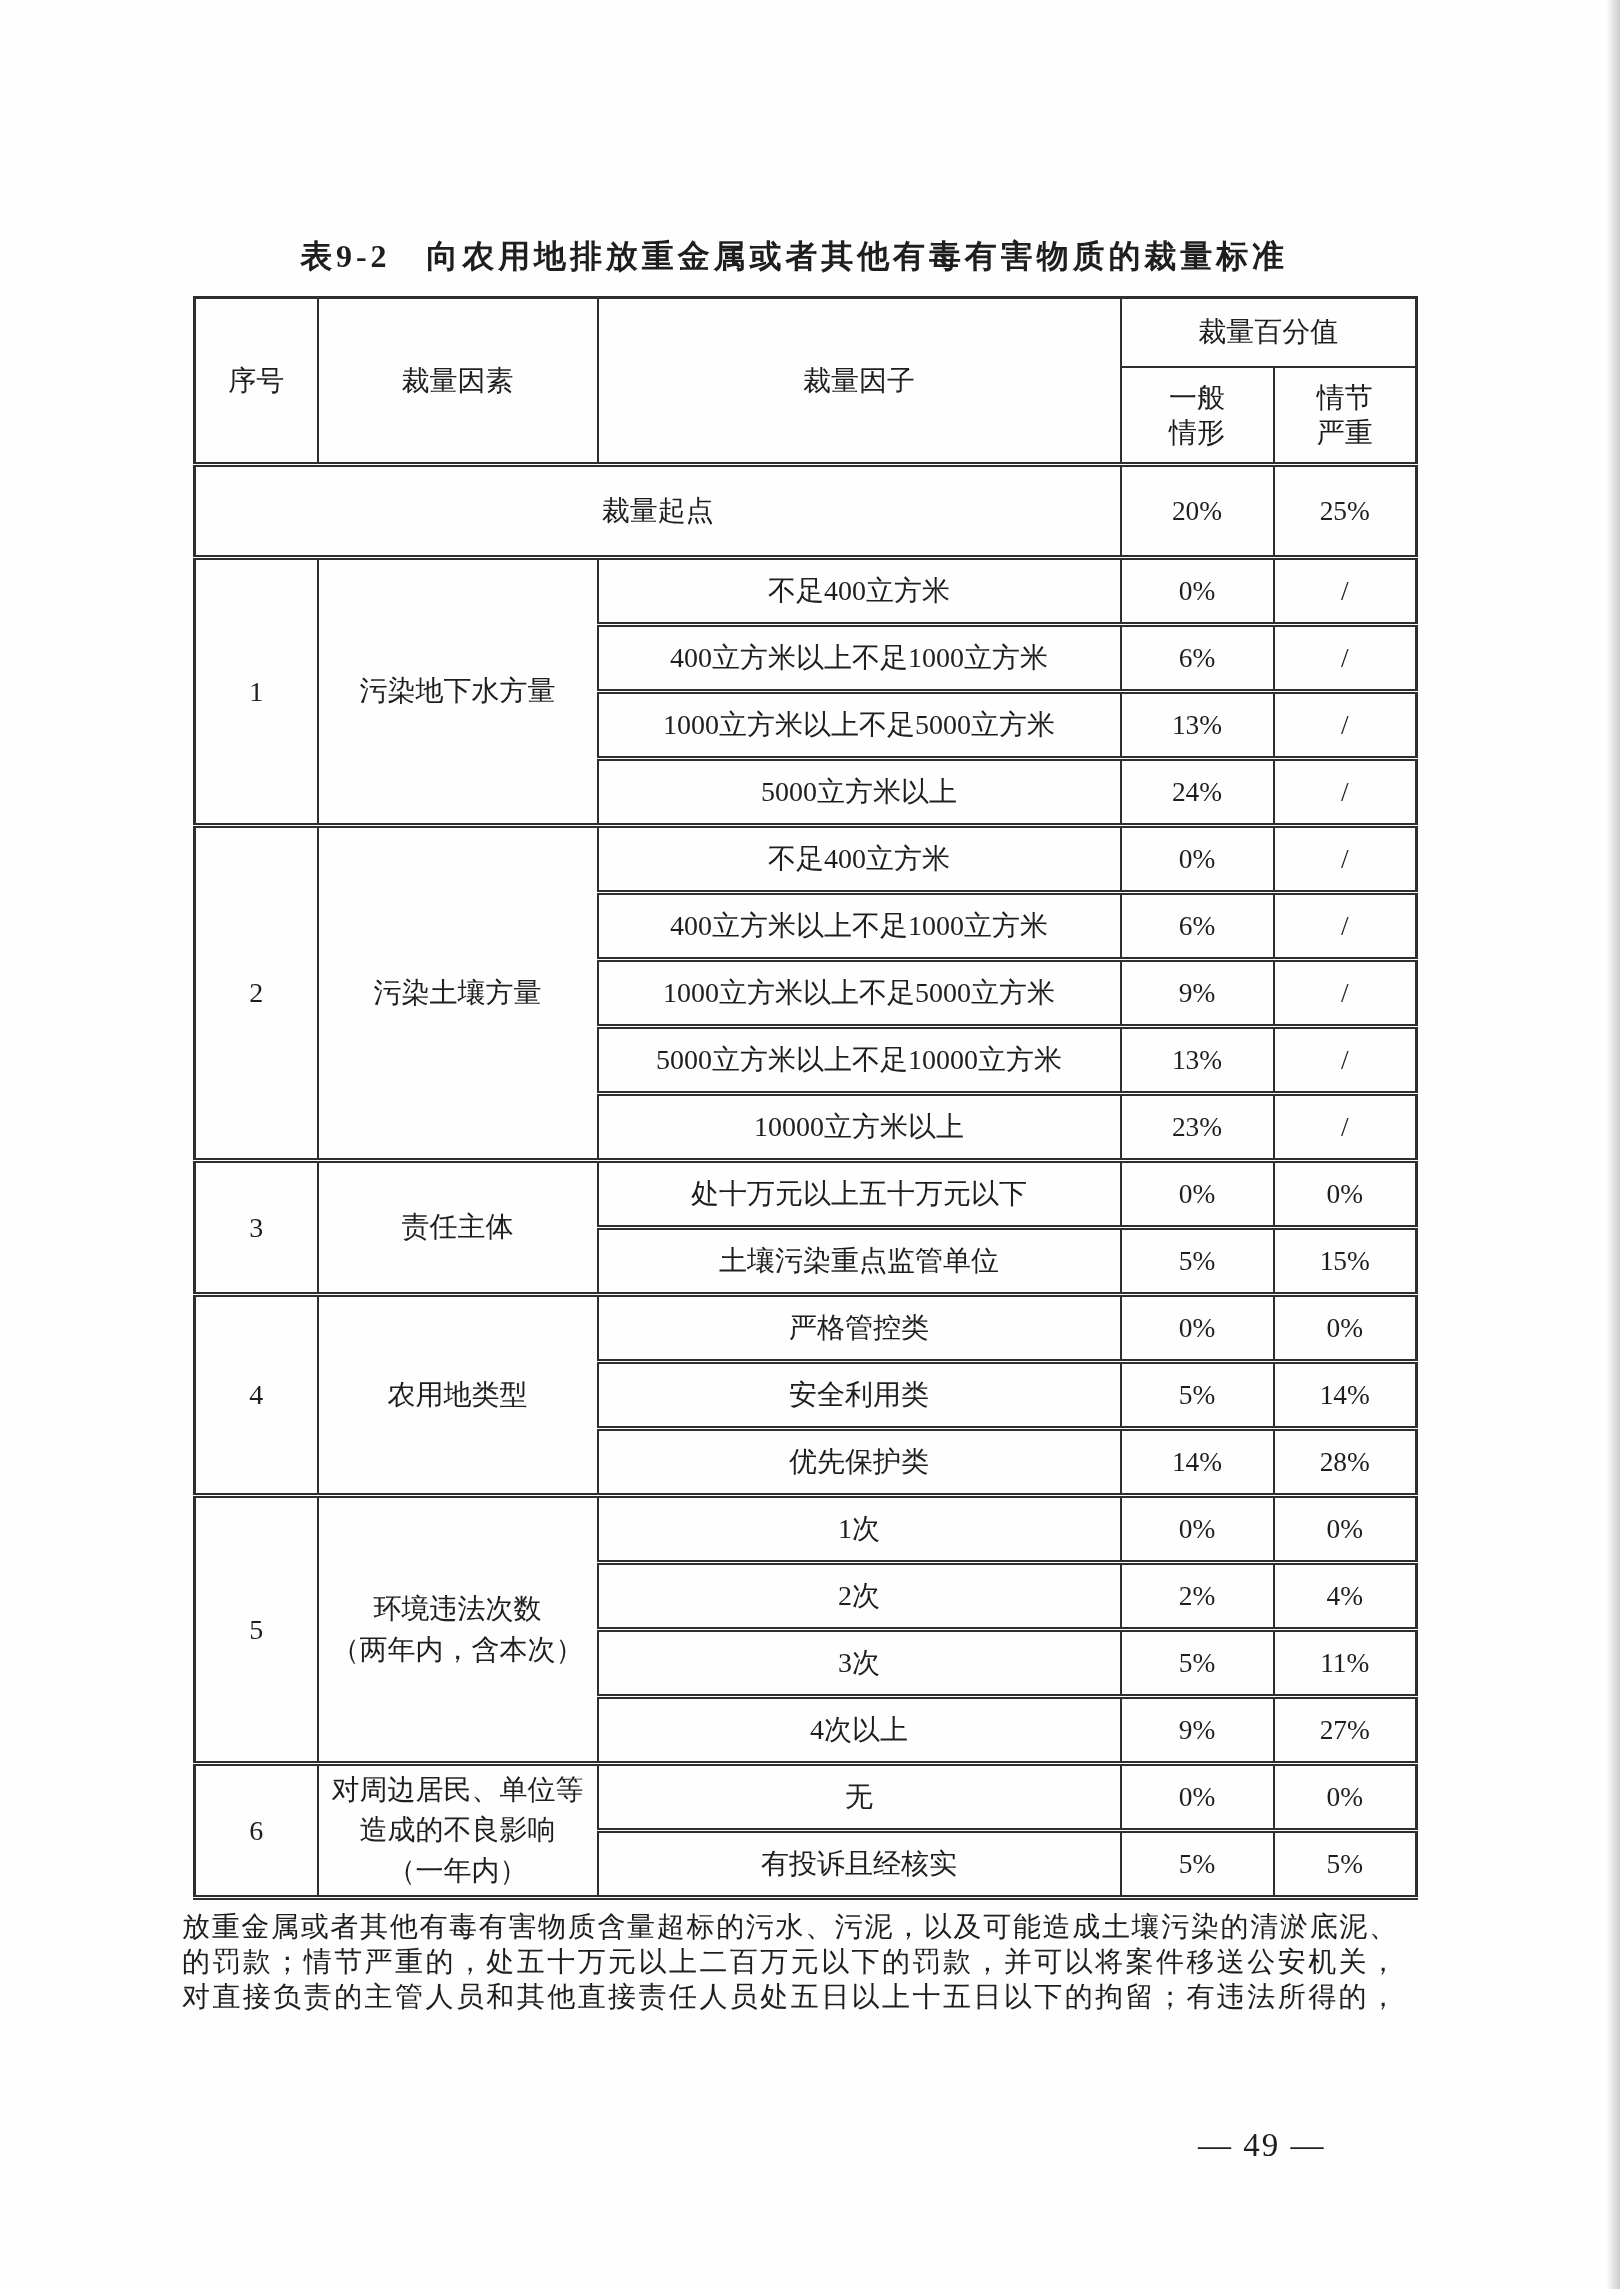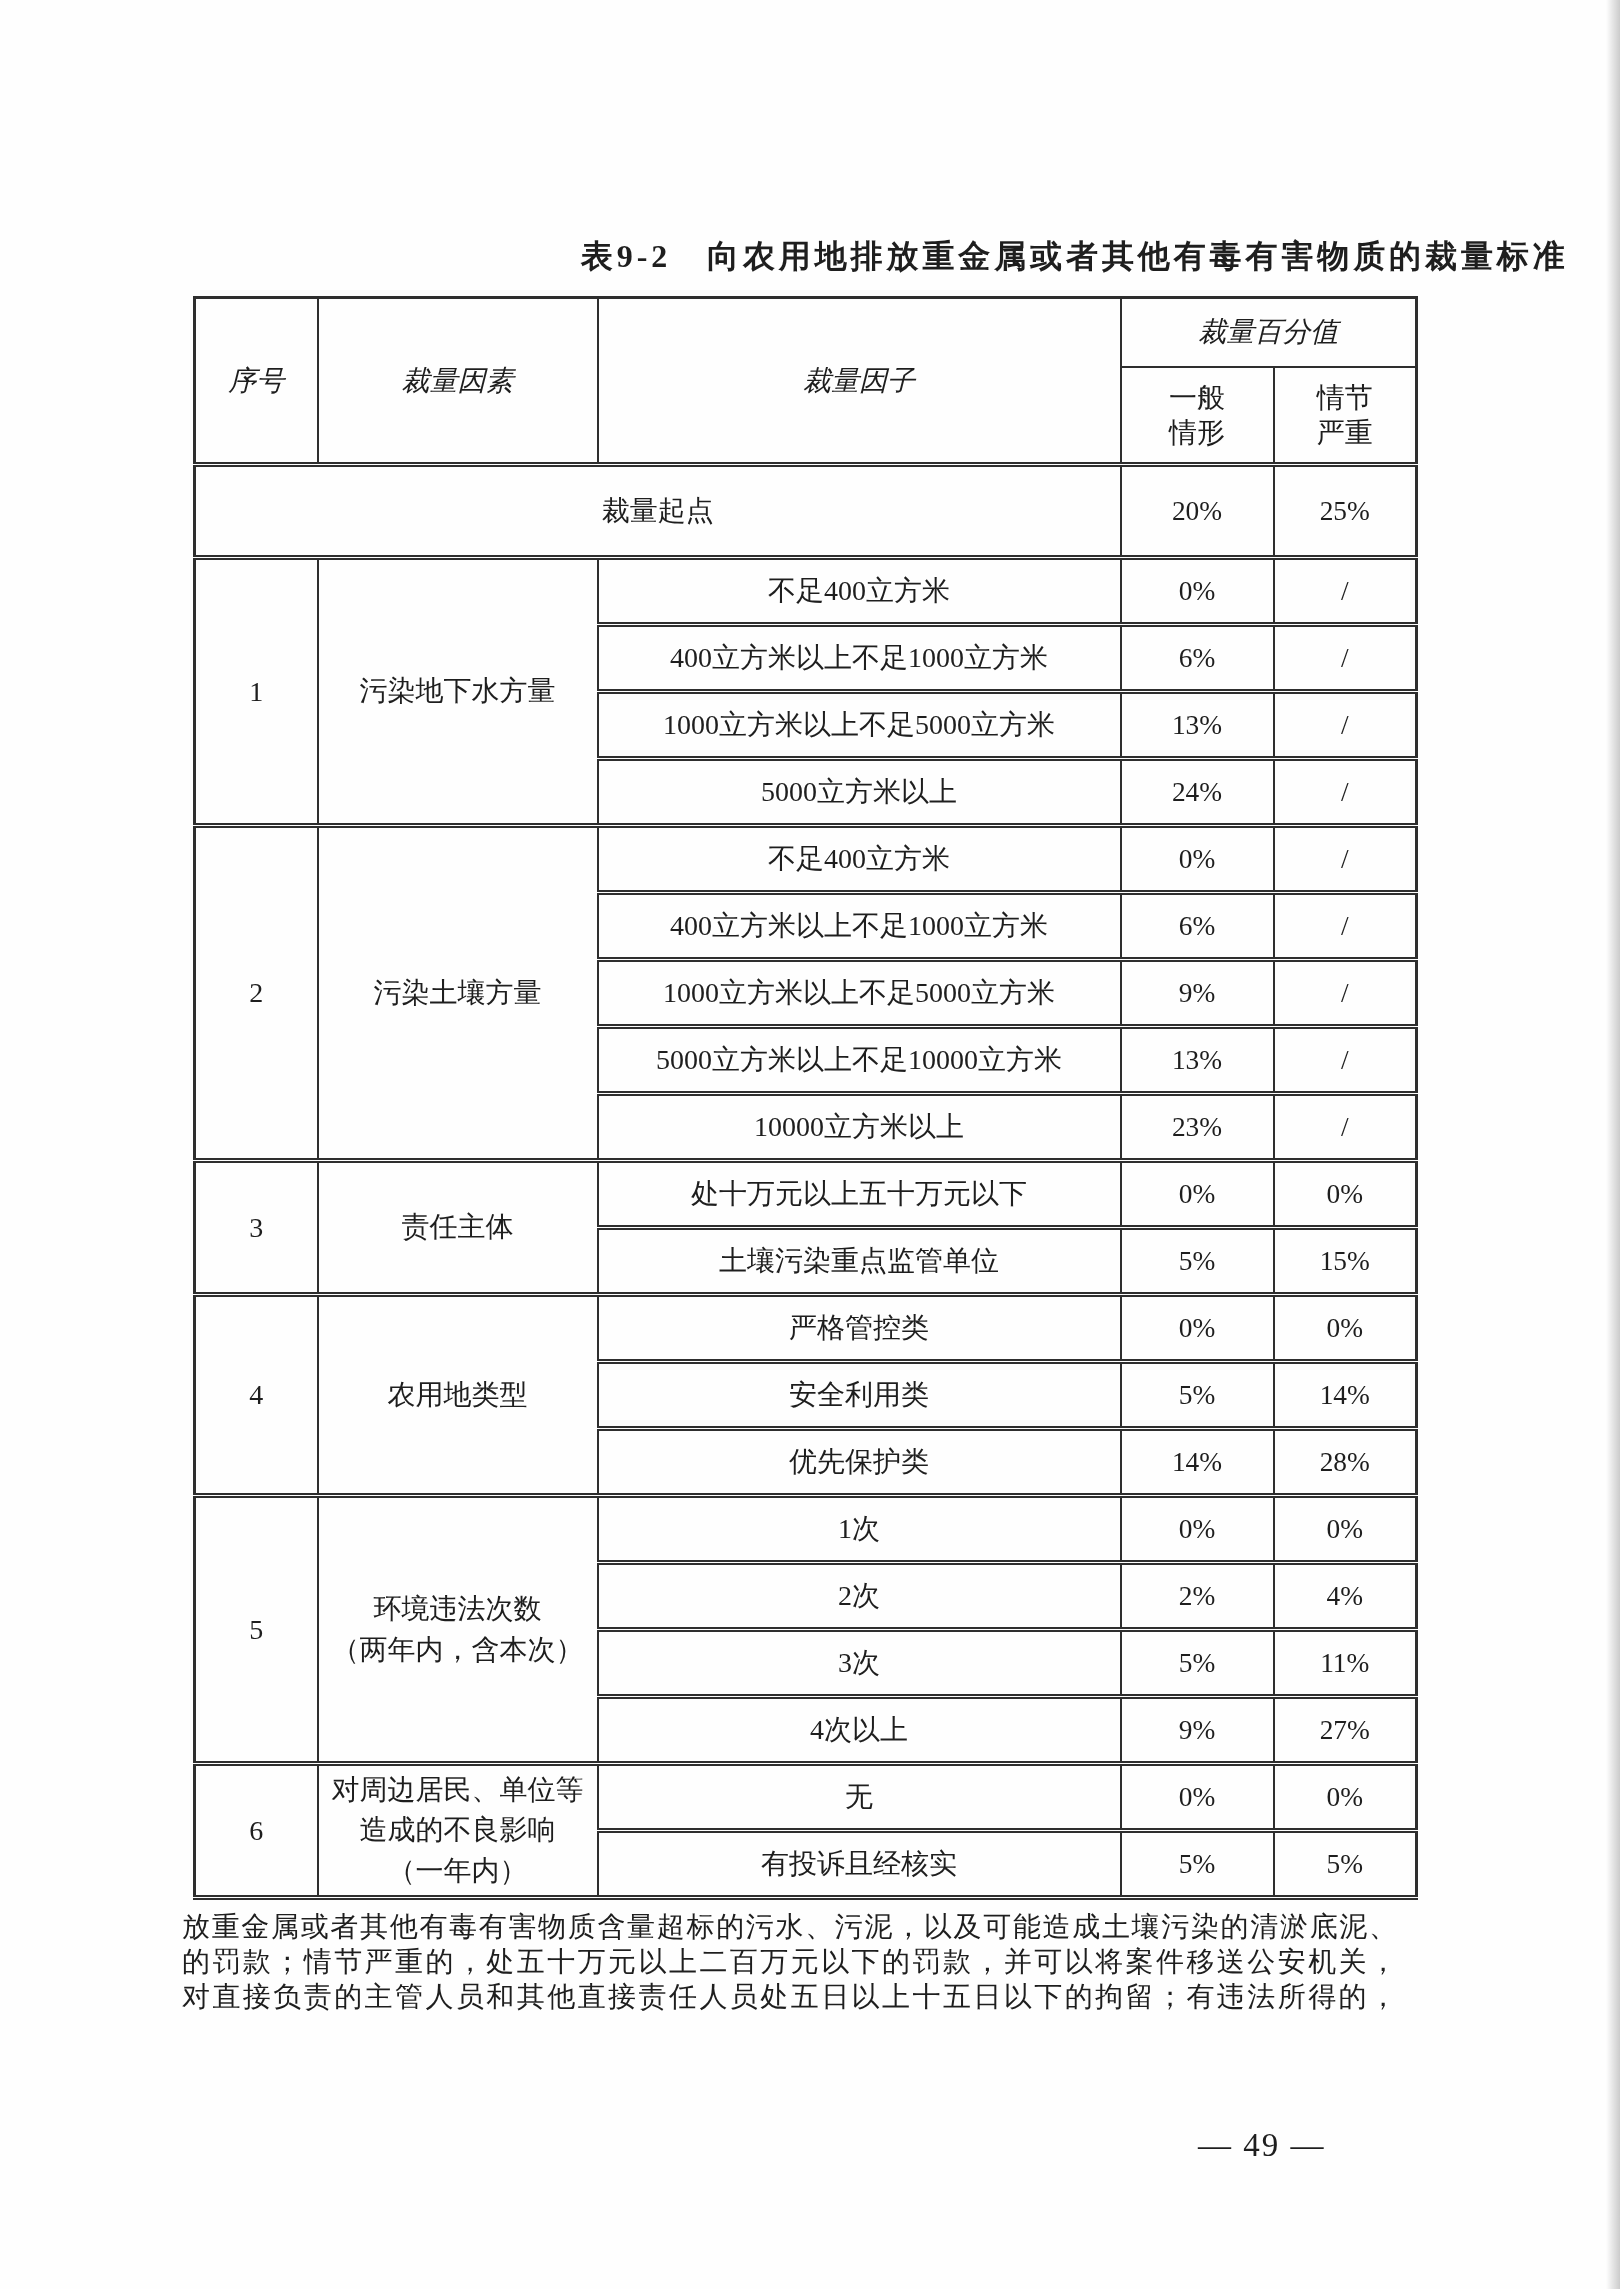--- a/index.html
+++ b/index.html
@@ -17,21 +17,21 @@
     position: absolute;
     top: 0; right: 0;
     width: 13.7px; height: 100%;
     background: linear-gradient(to right, rgba(0,0,0,0), rgba(0,0,0,0.20));
   }
   .doc-title {
     position: absolute;
     top: 235px;
     left: 19.6px;
     width: 1549px;
-    text-align: right;
+    text-align: center;
     font-size: 32px;
     font-weight: bold;
     letter-spacing: 3.9px;
     white-space: nowrap;
   }
   table.main {
     position: absolute;
     top: 296px;
     left: 193px;
     width: 1222px;
@@ -47,21 +47,21 @@
     vertical-align: middle;
     box-sizing: border-box;
     font-weight: normal;
   }
   
   table.main tbody td {
     border-top: 5.9px double #2e2e2e;
     border-bottom: 5.9px double #2e2e2e;
     height: 67px;
   }
-  thead tr.h1 th { height: 69px; font-style: italic; }
+  thead tr.h1 th { height: 69px; }
   thead tr.h2 th { height: 98px; line-height: 1.25; white-space: pre-line; }
   tbody tr.start td { height: 93px; margin-top: 28px; }
   td.factor { white-space: pre-line; line-height: 1.45; }
   td.sub {
     text-align: left;
     padding-left: 21.6px;
   }
   td.pct { font-size: 27.4px; border-radius: 19px; }
   .note {
     position: absolute;

